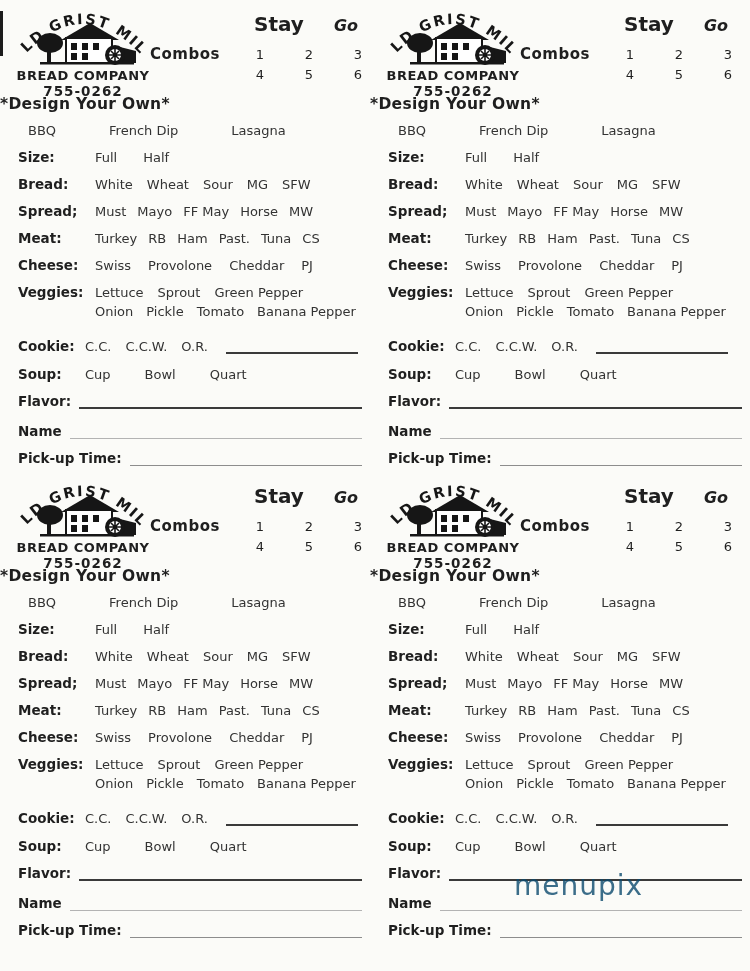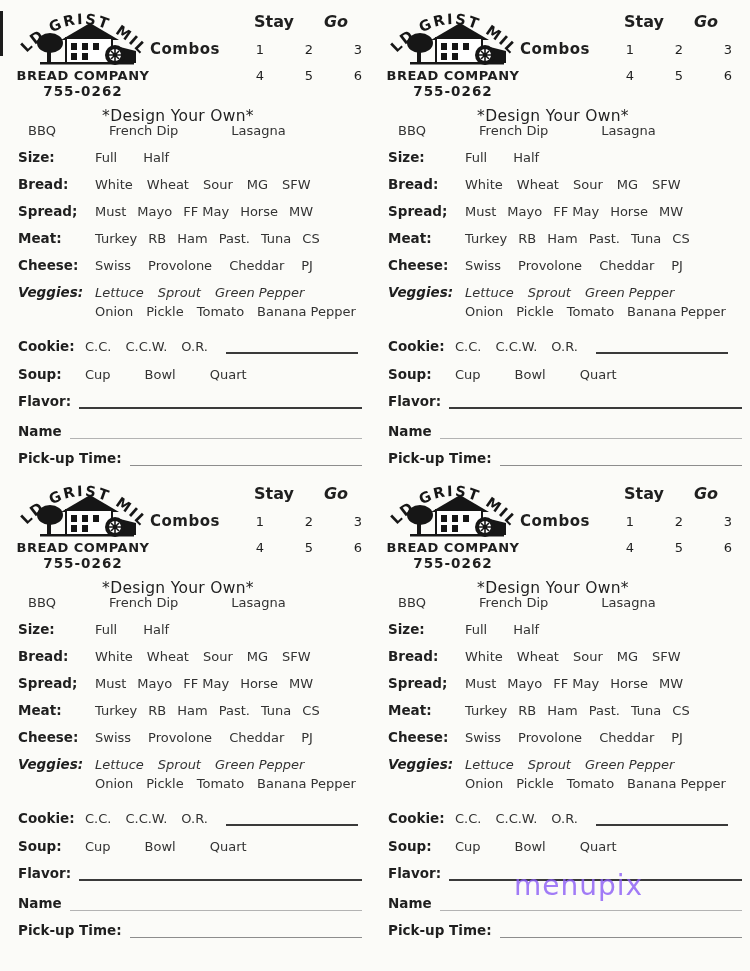--- a/index.html
+++ b/index.html
@@ -19,69 +19,69 @@
 
   
   .logo{position:absolute;left:12px;top:6px;width:142px;text-align:center;}
   .logo svg{display:block;margin:0 auto;}
   .logo .company{font-weight:bold;font-size:13px;letter-spacing:.5px;margin-top:-2px;}
   .logo .phone{font-weight:bold;font-size:13.5px;letter-spacing:1px;}
 
   
   .hdr-right{position:absolute;left:150px;top:12px;width:216px;font-size:13px;}
   .stay-go{display:flex;padding-left:104px;gap:30px;align-items:baseline;}
-  .stay-go .stay{font-weight:bold;font-size:16px;}
+  .stay-go .stay{font-weight:bold;font-size:20px;}
   .stay-go .go{font-weight:bold;font-style:italic;font-size:16px;}
   .combo-grid{
     margin-top:9px;display:grid;
     grid-template-columns:86px 48px 50px 48px;
-    row-gap:10px;align-items:center;
+    row-gap:4px;align-items:center;
   }
   .combos-lbl{font-weight:bold;font-size:15px;letter-spacing:.5px;}
   .num{text-align:center;font-size:13px;}
 
   
   .design-title{
-    position:absolute;top:107px;left:0;right:14px;text-align:center;
-    font-weight:normal;font-size:15.5px;letter-spacing:.3px;
+    position:absolute;top:95px;left:0;right:14px;
+    font-weight:bold;font-size:15.5px;letter-spacing:.3px;
   }
 
   
   .sbody{position:absolute;top:119px;left:18px;right:8px;font-size:13px;}
   .row{display:flex;align-items:flex-end;height:19px;margin-bottom:8px;white-space:nowrap;}
   .lbl{font-weight:bold;font-size:13.5px;flex:0 0 77px;}
   .lbl.nw{flex:0 0 auto;margin-right:8px;}
   .opt{color:#333;}
   .entrees .opt:first-child{margin-left:10px;}
   .entrees .opt{margin-right:24px;margin-left:29px;}
   .r-size  .opt{margin-right:26px;}
   .r-bread .opt{margin-right:14px;}
   .r-spread .opt{margin-right:11px;}
   .r-meat  .opt{margin-right:11px;}
   .r-cheese .opt{margin-right:17px;}
   .r-veg1  .opt{margin-right:14px;}
-  .r-veg1{margin-bottom:0;font-style:italic;}
+  .r-veg1{margin-bottom:0;}
   .r-veg2  .opt{margin-right:13px;}
   .r-veg2{padding-left:77px;margin-bottom:16px;text-align:center;}
   .r-cookie .lbl, .r-soup .lbl{flex:0 0 67px;}
   .r-cookie .opt{margin-right:14px;}
   .r-soup .opt{margin-right:34px;}
   .r-cookie{margin-bottom:9px;}
   .r-flavor{margin-bottom:11px;}
 
   
   .wline{flex:1;height:14px;border-bottom:2px solid #3a3a3a;}
   .wline.short{flex:0 0 132px;margin-left:4px;}
   .wline.light{border-bottom:1.5px solid #b3b3b3;}
   .wline.mid{border-bottom:1.5px solid #8d8d8d;}
 
   
   .watermark{
     position:absolute;left:514px;top:869px;
-    font-size:28px;letter-spacing:1px;color:#8b5cf6;opacity:.8;
+    font-size:28px;letter-spacing:1px;color:#0c4a6e;opacity:.8;
   }
   .scan-artifact{position:absolute;left:0;top:11px;width:3px;height:45px;background:#1c1c1c;}
 </style>
 </head>
 <body>
 
 <svg width="0" height="0" style="position:absolute">
   <defs>
     <path id="logo-arc-path" d="M 10 52 Q 71 -16 132 52" fill="none"></path>
   </defs>

